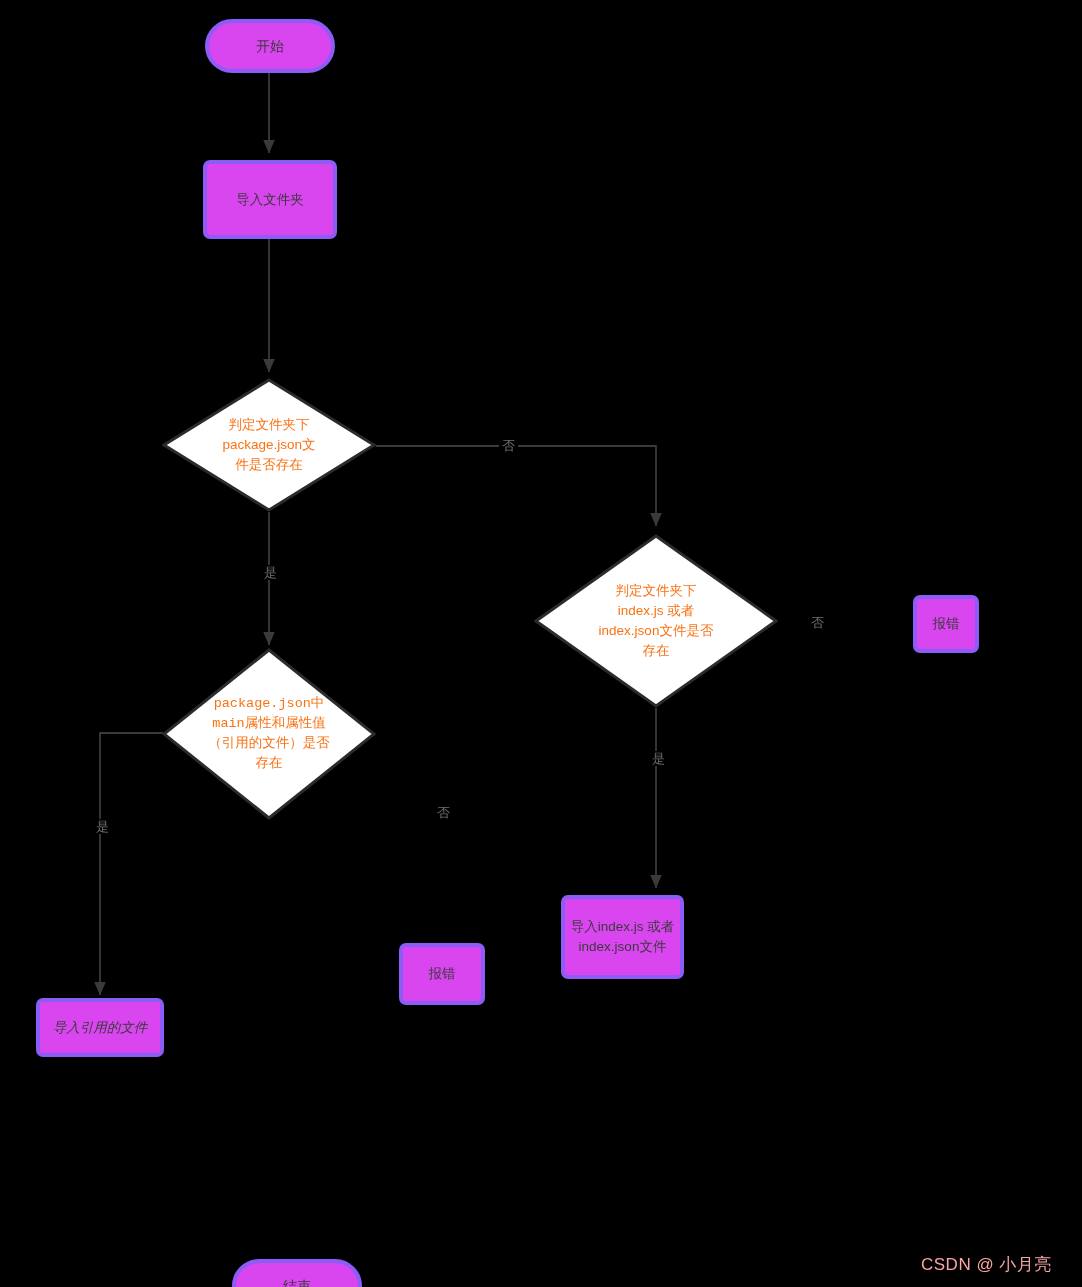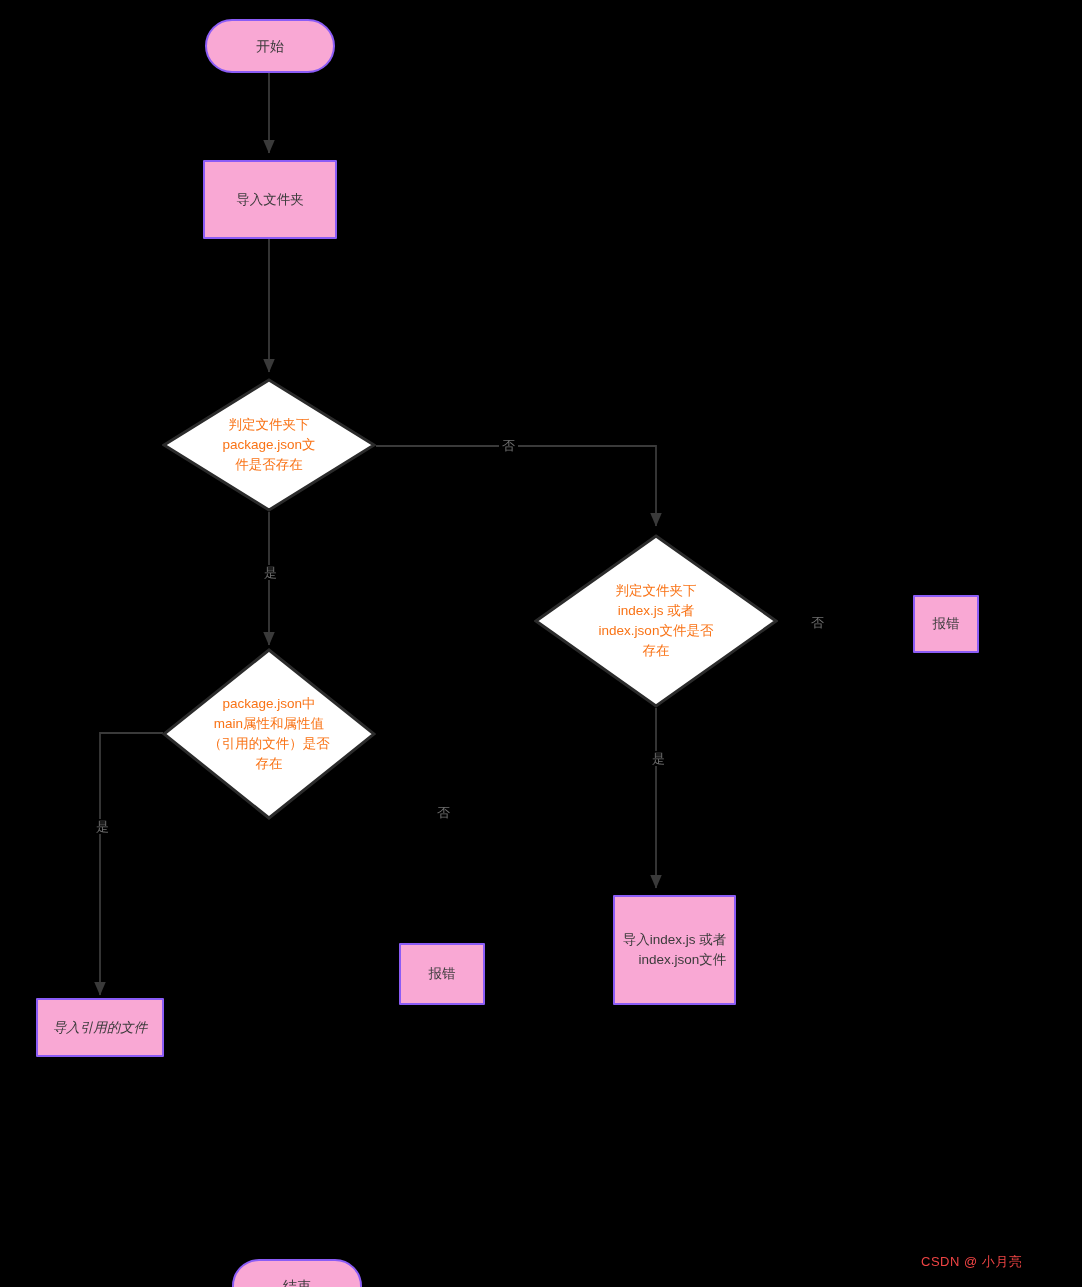--- a/index.html
+++ b/index.html
@@ -22,38 +22,38 @@
     position: absolute;
     left: 0;
     top: 0;
     width: 1082px;
     height: 1287px;
     pointer-events: none;
   }
   .node {
     position: absolute;
     box-sizing: border-box;
-    background: #f9a8d4;
-    border: 2px solid #8b5cf6;
+    background: #d946ef;
+    border: 4px solid #8b5cf6;
     color: #3b3b3b;
     display: flex;
     align-items: center;
     justify-content: center;
     text-align: center;
     font-size: 13.5px;
     line-height: 1.45;
     white-space: pre-line;
     z-index: 2;
   }
   .node.terminator {
     border-radius: 999px;
     font-size: 14px;
   }
   .node.process {
-    border-radius: 1px;
+    border-radius: 7px;
   }
   .node.decision {
     background: transparent;
     border: none;
   }
   .decision .diamond-shape {
     position: absolute;
     left: 0;
     top: 0;
     width: 100%;
@@ -74,22 +74,22 @@
     color: #6f6f6f;
     font-size: 13px;
     line-height: 1;
     z-index: 3;
     background: #000000;
     padding: 1px 3px;
     white-space: nowrap;
   }
   .watermark {
     position: absolute;
-    color: #ef4444;
-    font-size: 13px;
+    color: #fca5a5;
+    font-size: 17px;
     letter-spacing: 0.5px;
     z-index: 4;
     white-space: nowrap;
   }
 </style>
 </head>
 <body>
 
 <div id="canvas">
 
@@ -133,39 +133,39 @@
   <div class="node decision" style="left:534px; top:534px; width:244px; height:174px;">
     <svg class="diamond-shape" viewBox="0 0 244 174" preserveAspectRatio="none">
       <polygon points="122,2 242,87 122,172 2,87" fill="#ffffff" stroke="#2b2b2b" stroke-width="3"></polygon>
     </svg>
     <span class="diamond-label">判定文件夹下
 index.js 或者
 index.json文件是否
 存在</span>
   </div>
 
-  <div class="node decision" style="left:162px; top:648px; width:214px; height:172px;">
+  <div class="node decision" style="left:162px; top:648px; width:214px; height:172px;font-family:Liberation Mono, monospace;">
     <svg class="diamond-shape" viewBox="0 0 214 172" preserveAspectRatio="none">
       <polygon points="107,2 212,86 107,170 2,86" fill="#ffffff" stroke="#2b2b2b" stroke-width="3"></polygon>
     </svg>
     <span class="diamond-label">package.json中
 main属性和属性值
 （引用的文件）是否
 存在</span>
   </div>
 
   <div class="node process" style="left:913px; top:595px; width:66px; height:58px;">
     <span>报错</span>
   </div>
 
   <div class="node process" style="left:399px; top:943px; width:86px; height:62px;">
     <span>报错</span>
   </div>
 
-  <div class="node process" style="left:613px; top:895px; width:123px; height:110px;text-align:right;">
+  <div class="node process" style="left:561px; top:895px; width:123px; height:84px;">
     <span>导入index.js 或者
 index.json文件</span>
   </div>
 
   <div class="node process" style="left:36px; top:998px; width:128px; height:59px;font-style:italic;">
     <span>导入引用的文件</span>
   </div>
 
   <div class="node terminator" style="left:232px; top:1215px; width:130px; height:54px;margin-top:44px;">
     <span>结束</span>

